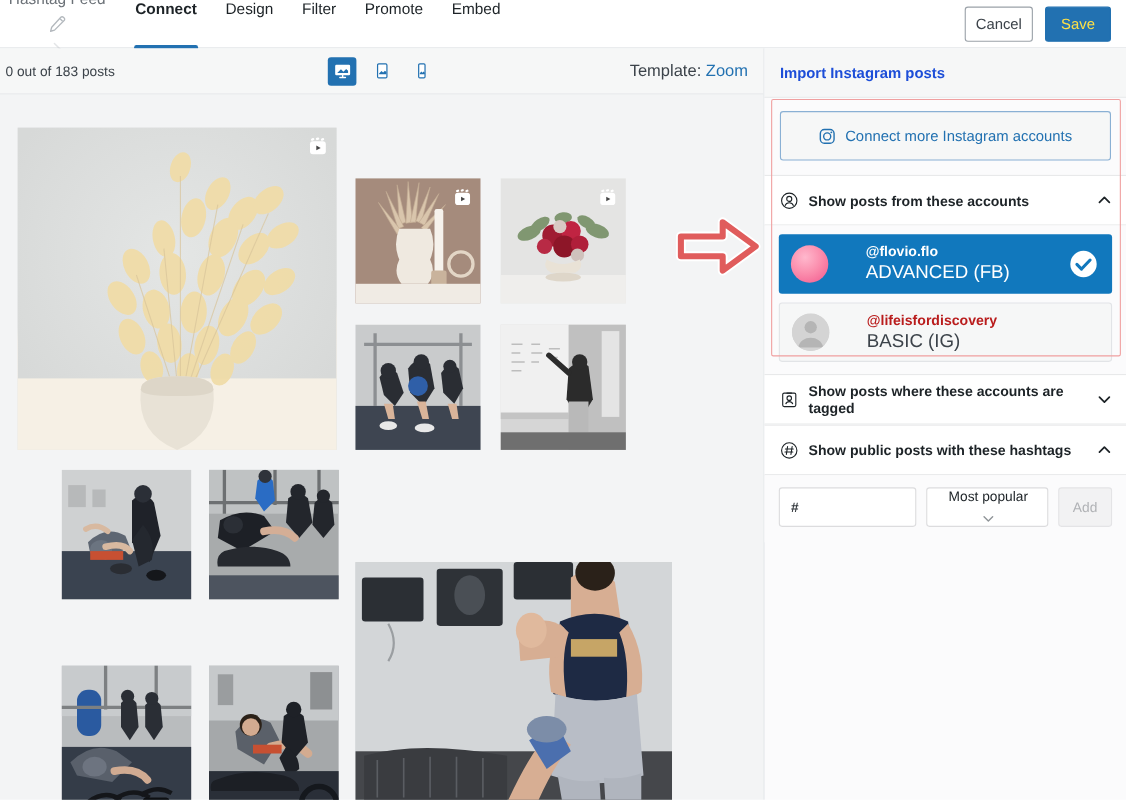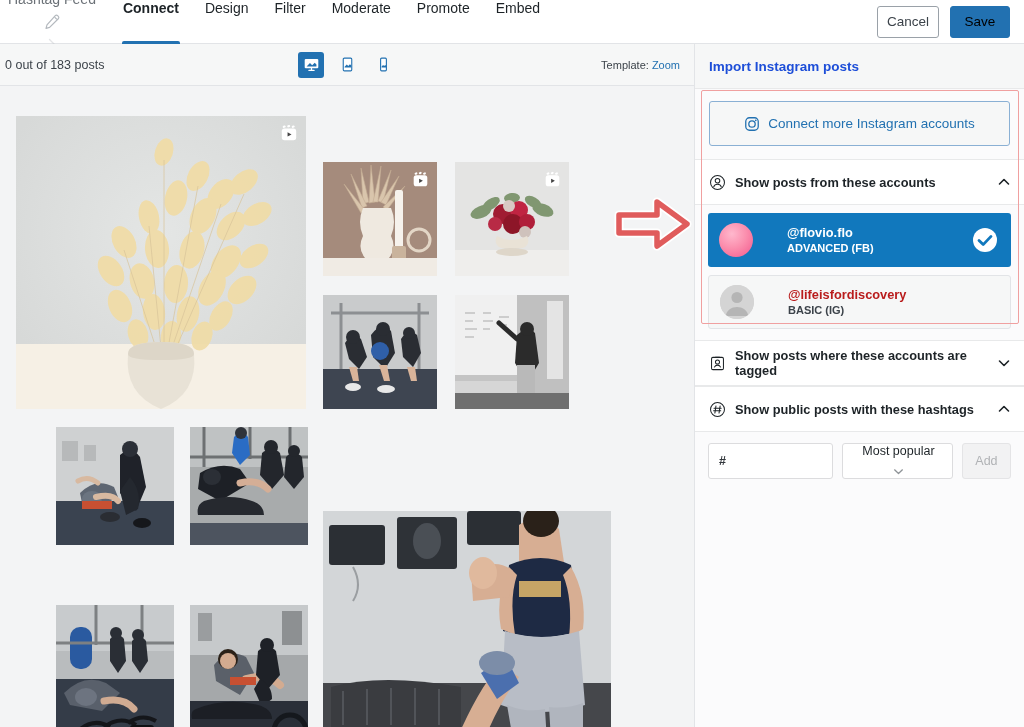--- a/index.html
+++ b/index.html
@@ -39,38 +39,38 @@
   .btn {
     font-family: inherit; font-size: 13.5px; border-radius: 3px;
     cursor: pointer; display: flex; align-items: center; justify-content: center;
   }
   .btn-cancel {
     width: 62px; height: 32px; background: #fff;
     border: 1px solid #9aa1a8; color: #3c434a;
   }
   .btn-save {
     width: 60px; height: 32px; background: #2271b1;
-    border: 1px solid #2271b1; color: #000000;
+    border: 1px solid #2271b1; color: #fde047;
   }
 
   
   .previewbar {
     position: absolute; left: 0; top: 44px; width: 694px; height: 42px;
     background: #f6f7f7; border-bottom: 1px solid #e2e4e7;
     display: flex; align-items: center;
   }
   .post-count { font-size: 12.5px; color: #3c434a; padding-left: 5px; }
   .devices { position: absolute; left: 50%; transform: translateX(-50%); display: flex; align-items: center; gap: 10px; }
   .dev {
     width: 26px; height: 26px; border-radius: 3px;
     display: flex; align-items: center; justify-content: center; cursor: pointer;
   }
   .dev.active { background: #2271b1; }
   .dev svg { display: block; }
-  .template-wrap { margin-left: auto; padding-right: 14px; font-size: 11px; color: #3c434a; }
+  .template-wrap { margin-left: auto; padding-right: 14px; font-size: 15px; color: #3c434a; }
   .template-link { color: #2271b1; cursor: pointer; }
 
   
   .feedarea {
     position: absolute; left: 0; top: 86px; width: 694px; height: 641px;
     background: #f3f4f5; overflow: hidden;
   }
   .ph { position: absolute; background-size: cover; background-position: center; }
 
   .reel-badge {
@@ -123,21 +123,21 @@
     height: 54px; border-radius: 3px; display: flex; align-items: center;
     padding: 0 13px 0 11px; cursor: pointer; margin-bottom: 8px; gap: 22px;
   }
   .acct.selected { background: #1178bd; }
   .acct.plain { background: #f6f7f7; border: 1px solid #e2e4e7; margin-bottom: 0; }
   .avatar { width: 34px; height: 34px; border-radius: 50%; flex: 0 0 34px; overflow: hidden; }
   .avatar.pink { background: radial-gradient(circle at 38% 32%, #ffb8cd 0%, #fb8fae 45%, #f2578c 100%); }
   .avatar.gray { background: #d4d4d4; position: relative; }
   .acct-text { margin-left: 12px; flex: 1; min-width: 0; }
   .acct-name { font-size: 12.8px; font-weight: bold; line-height: 1.35; }
-  .acct-sub { font-size: 11px; line-height: 1.35; font-weight: bold; }
+  .acct-sub { font-size: 17px; line-height: 1.35; }
   .acct.selected .acct-name, .acct.selected .acct-sub { color: #ffffff; }
   .acct.plain .acct-name { color: #b91c1c; }
   .acct.plain .acct-sub { color: #3c434a; }
   .check { width: 26px; height: 26px; flex: 0 0 26px; }
 
   .hashrow { display: flex; align-items: center; gap: 9px; padding: 11px 13px 14px 13px; background: #fbfbfc; }
   .hash-input {
     width: 125px; height: 36px; border: 1px solid #dcdcde; border-radius: 3px;
     background: #fff; font-family: inherit; font-size: 12.5px; color: #1d2327;
     padding: 0 10px; outline: none;
@@ -176,23 +176,20 @@
 
   <div class="tabs">
     <div class="tab active">
         <span>Connect</span>
       </div>
     <div class="tab">
         <span>Design</span>
       </div>
     <div class="tab">
         <span>Filter</span>
-      </div>
-    <div class="tab">
-        <span>Moderate</span>
       </div>
     <div class="tab">
         <span>Promote</span>
       </div>
     <div class="tab">
         <span>Embed</span>
       </div>
   </div>
 
   <div class="hdr-actions">

